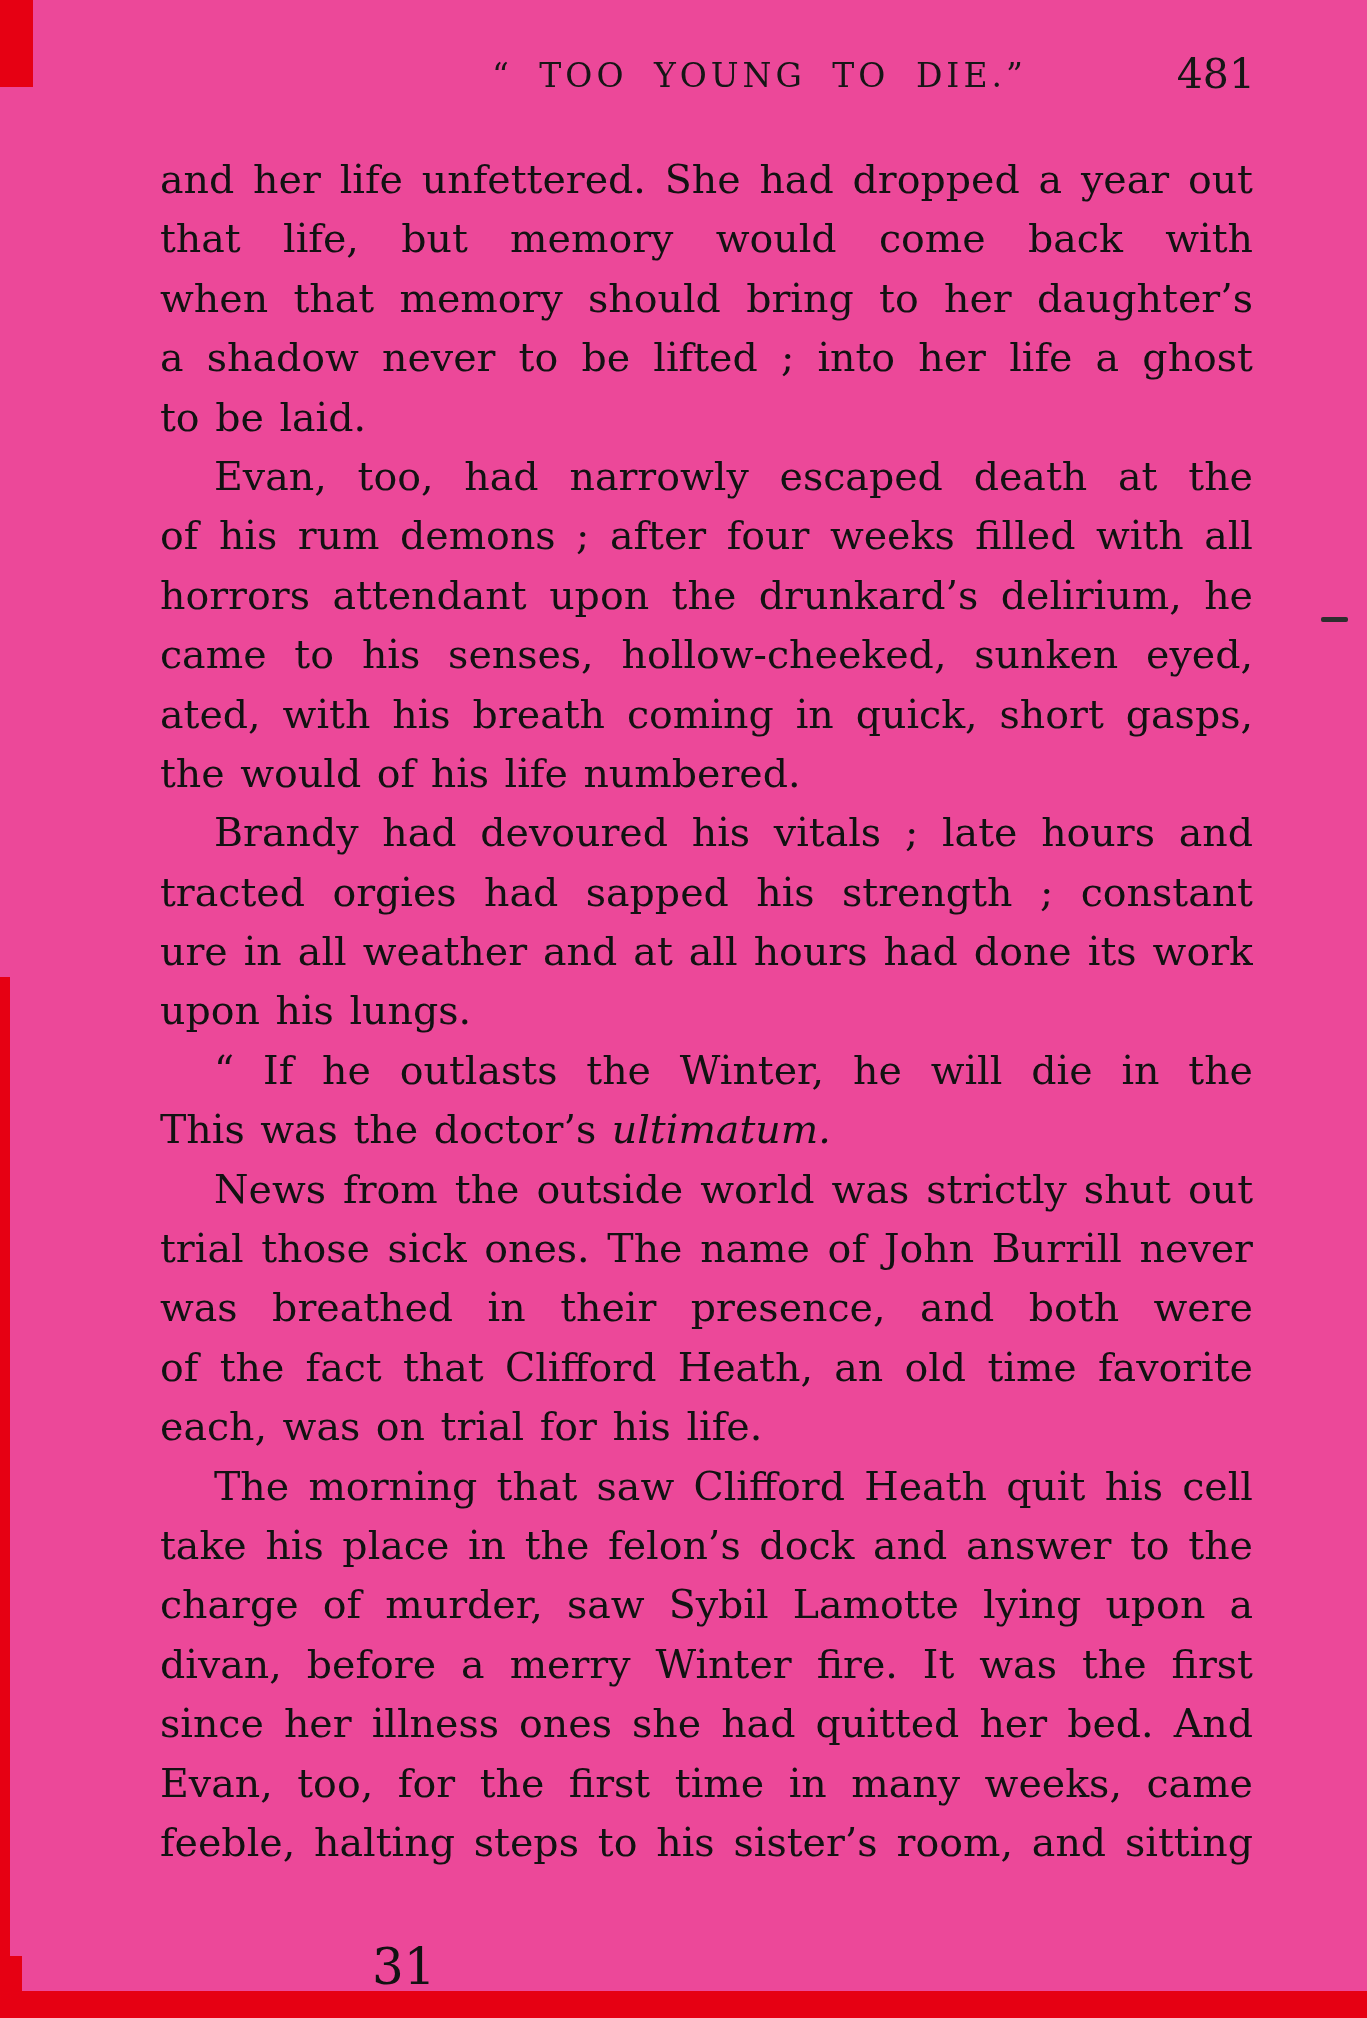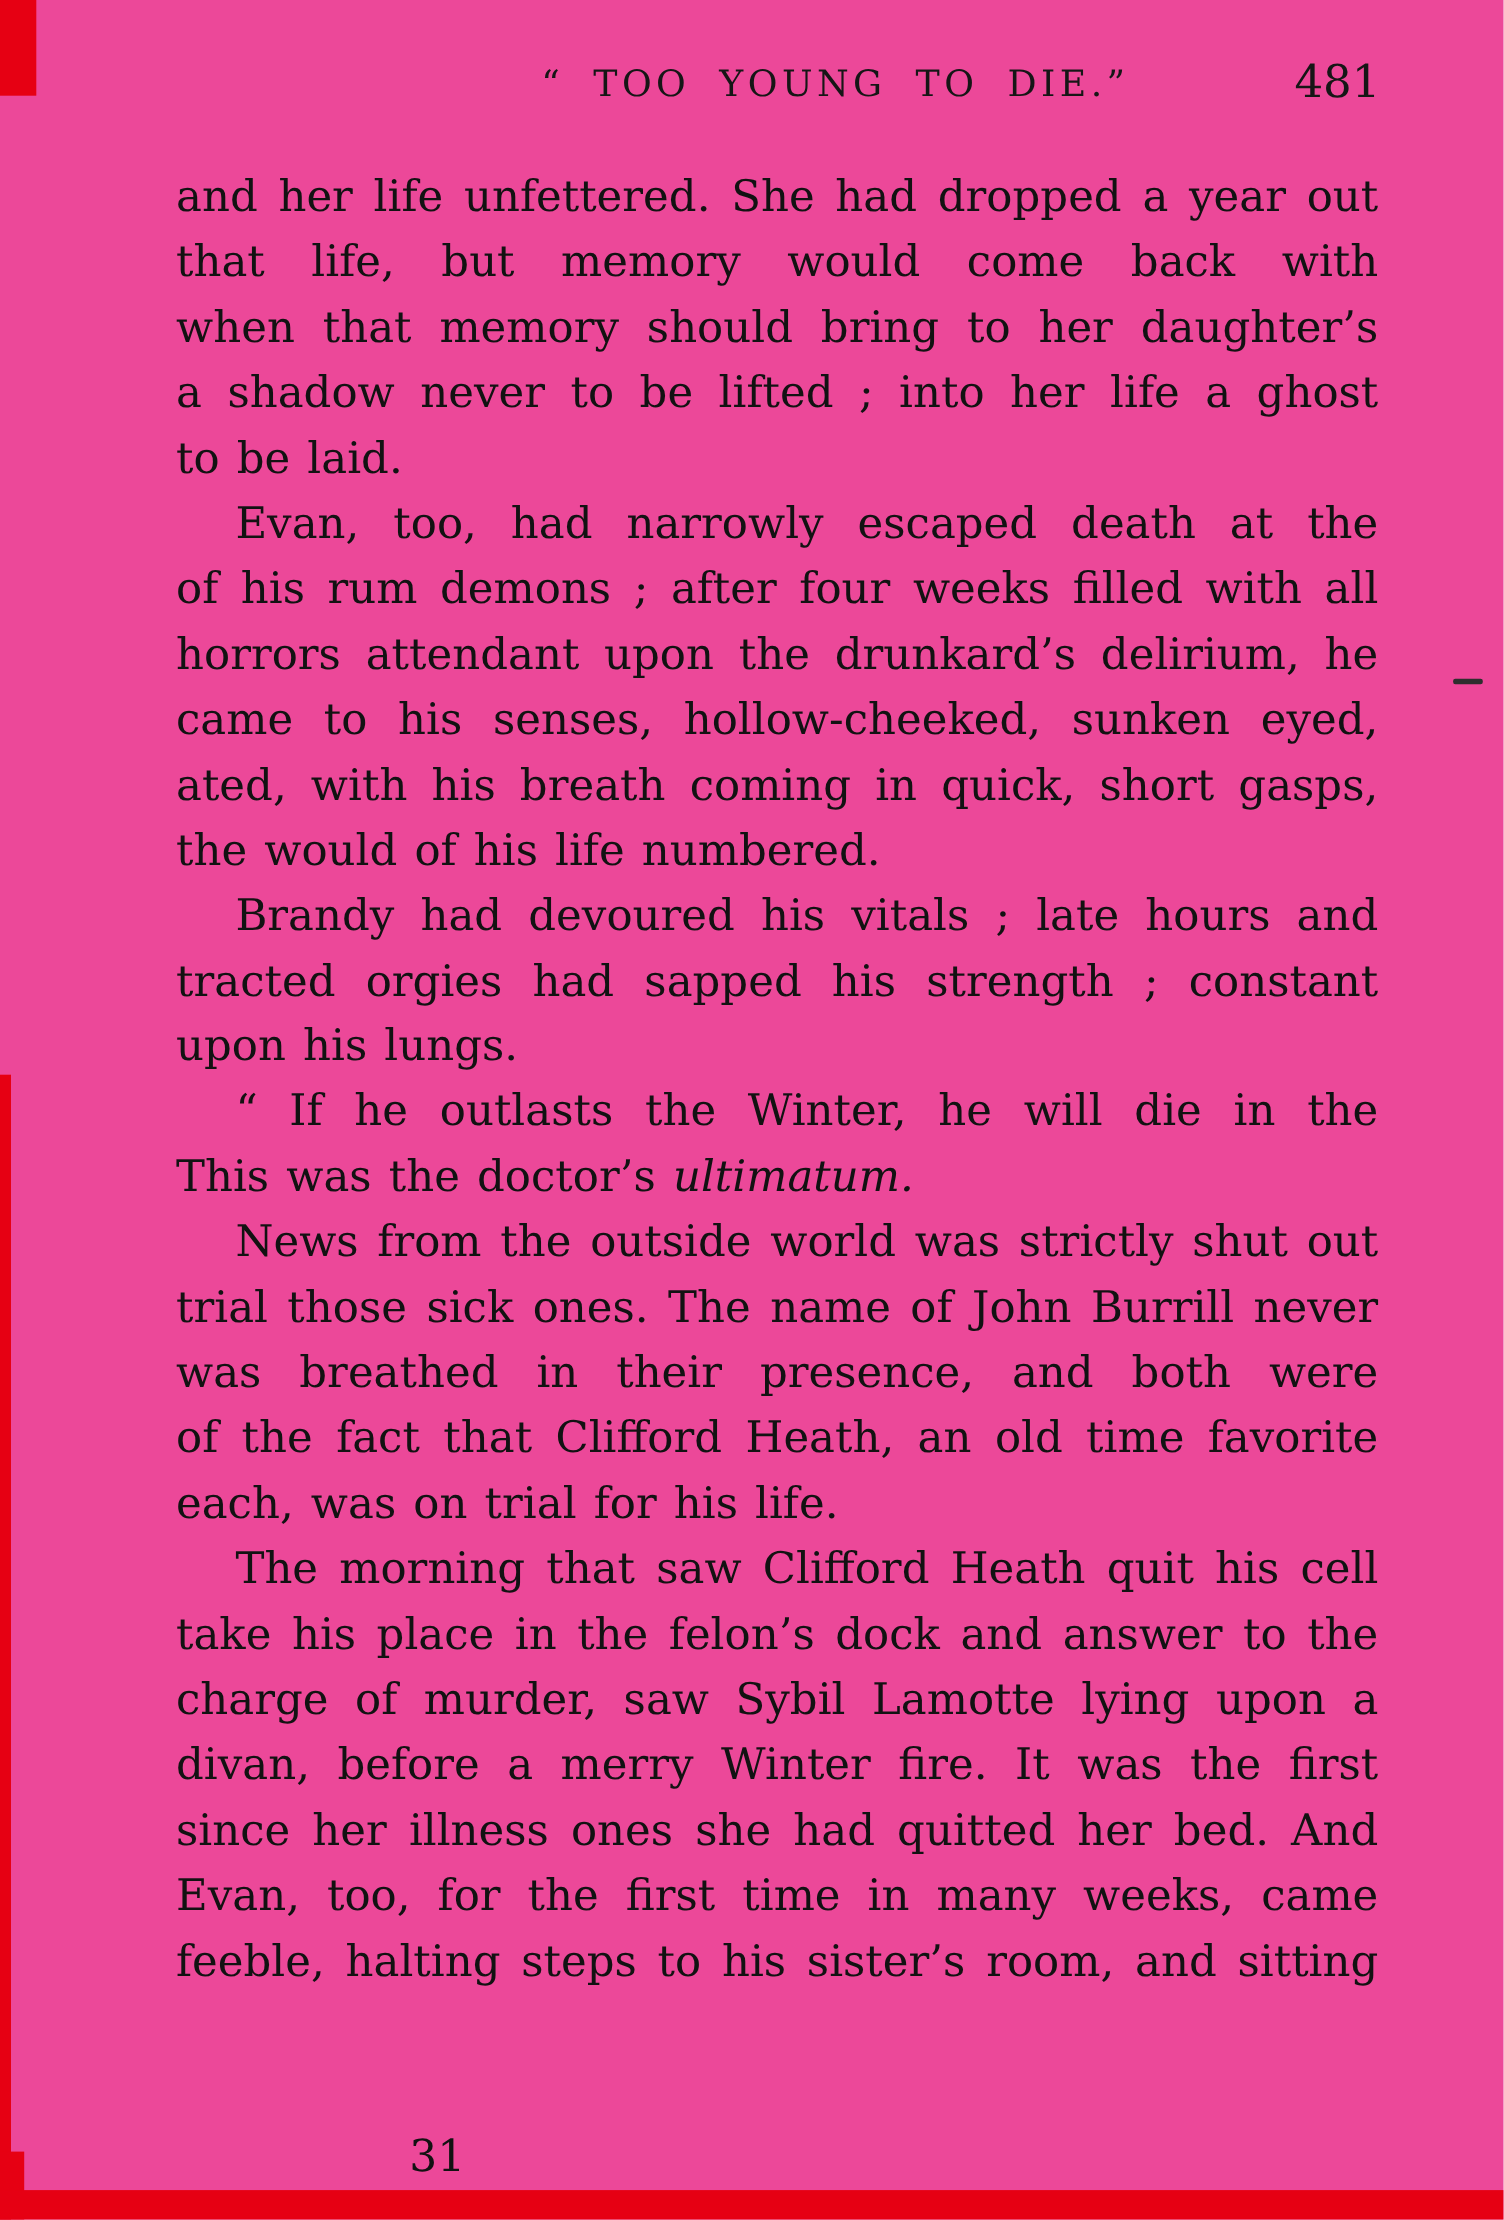--- a/index.html
+++ b/index.html
@@ -16,21 +16,21 @@
   .hdr-num{position:absolute;top:50px;right:112px;font-size:41px;color:#161616;}
   .body-block{position:absolute;left:160px;top:150px;width:1093px;}
   .ln{
     font-size:39.5px;line-height:59.4px;height:59.4px;overflow:hidden;
     white-space:normal;word-spacing:3px;color:#121212;
   }
   .j{text-align:justify;}
   .j::after{content:"";display:inline-block;width:100%;height:0;}
   .in{text-indent:54px;}
   .it{font-style:italic;margin-top:10px;}
-  .sig{position:absolute;left:372px;top:1938px;font-size:40px;color:#121212;}
+  .sig{position:absolute;left:372px;top:1938px;font-size:50px;color:#121212;}
   .red{position:absolute;background:#e60013;}
   .red-top-left{left:0;top:0;width:33px;height:87px;}
   .red-left{left:0;top:977px;width:10px;height:1041px;}
   .red-left-lower{left:0;top:1956px;width:22px;height:62px;}
   .red-bottom{left:0;top:1991px;width:1367px;height:27px;}
   .dash{position:absolute;left:1321px;top:617px;width:27px;height:5px;background:#2e2e2e;border-radius:2px;}
 </style>
 </head>
 <body>
 
@@ -46,20 +46,21 @@
     <div class="ln j">a shadow never to be lifted ; into her life a ghost never</div>
     <div class="ln">to be laid.</div>
     <div class="ln j in">Evan, too, had narrowly escaped death at the hands</div>
     <div class="ln j">of his rum demons ; after four weeks filled with all the</div>
     <div class="ln j">horrors attendant upon the drunkard’s delirium, he</div>
     <div class="ln j">came to his senses, hollow-cheeked, sunken eyed, emaci-</div>
     <div class="ln j">ated, with his breath coming in quick, short gasps, and</div>
     <div class="ln">the would of his life numbered.</div>
     <div class="ln j in">Brandy had devoured his vitals ; late hours and pro-</div>
     <div class="ln j">tracted orgies had sapped his strength ; constant expos-</div>
+    <div class="ln j">ure in all weather and at all hours had done its work</div>
     <div class="ln">upon his lungs.</div>
     <div class="ln j in">“ If he outlasts the Winter, he will die in the Spring.”</div>
     <div class="ln"><span>This was the doctor’s </span><span class="it">ultimatum.</span></div>
     <div class="ln j in">News from the outside world was strictly shut out</div>
     <div class="ln j">trial those sick ones.  The name of John Burrill never</div>
     <div class="ln j">was breathed in their presence, and both were ignorant</div>
     <div class="ln j">of the fact that Clifford Heath, an old time favorite with</div>
     <div class="ln">each, was on trial for his life.</div>
     <div class="ln j in">The morning that saw Clifford Heath quit his cell to</div>
     <div class="ln j">take his place in the felon’s dock and answer to the</div>

